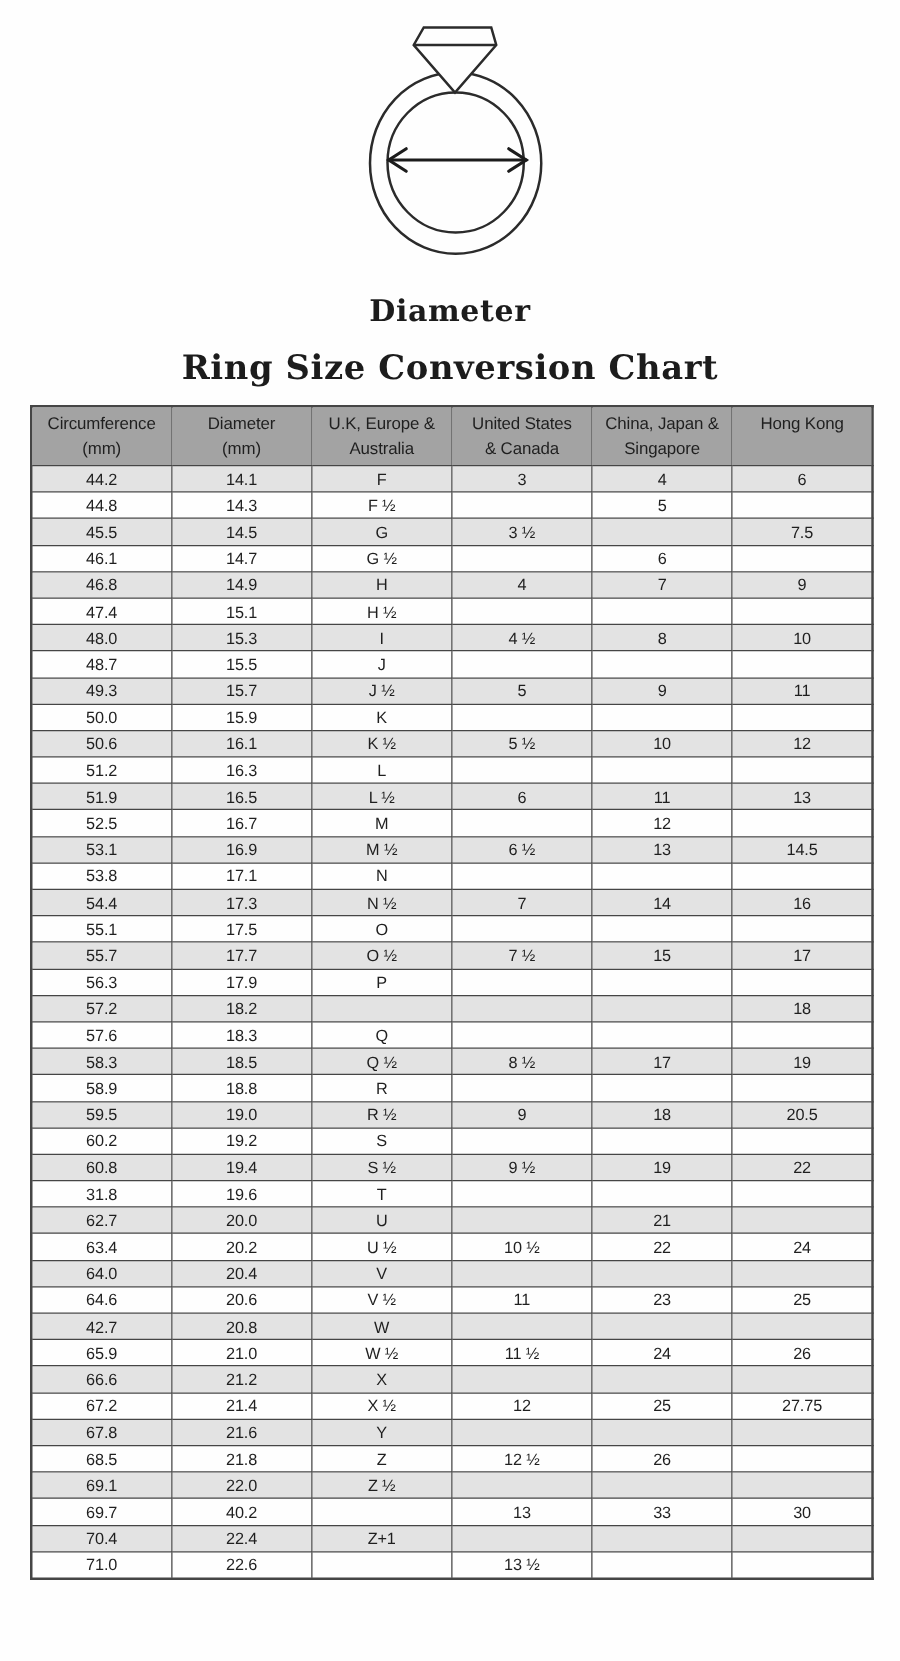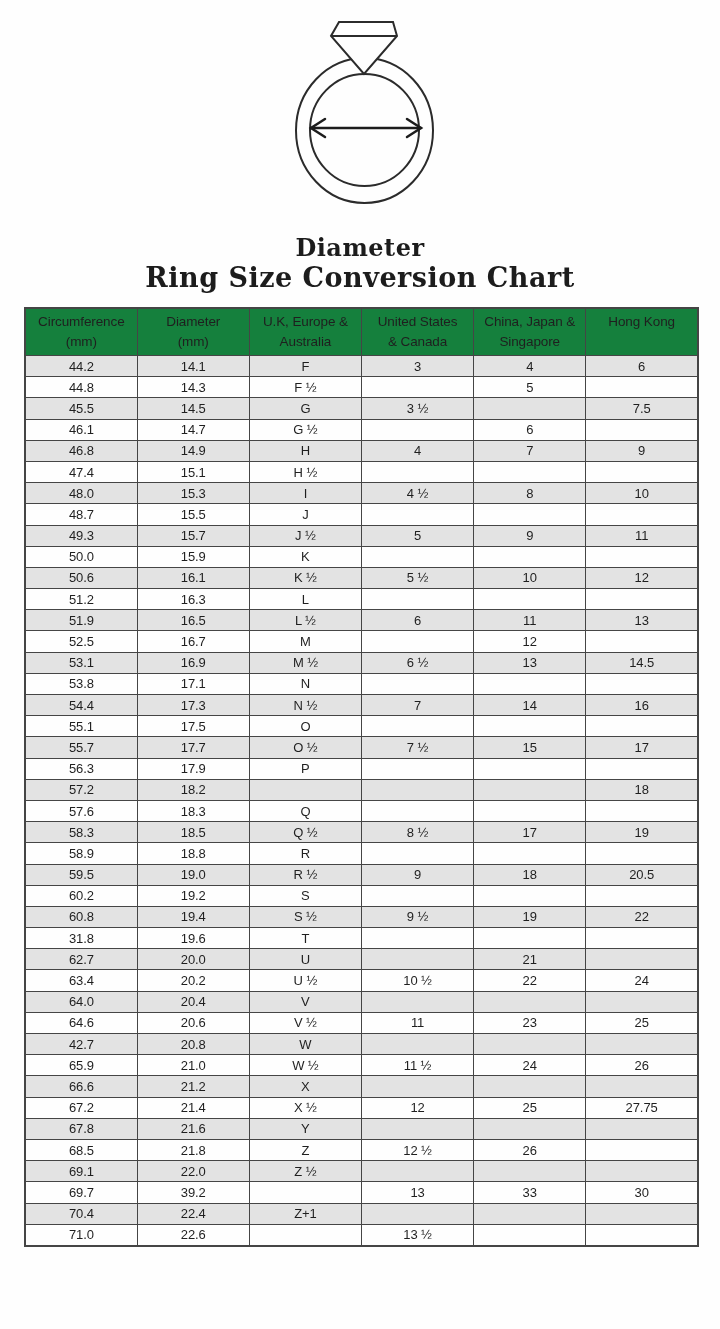--- a/index.html
+++ b/index.html
@@ -28,20 +28,21 @@
   .diameter-label {
     margin-top: 20px;
     text-align: center;
     font-family: "DejaVu Serif", "Liberation Serif", serif;
     font-weight: bold;
     font-size: 24px;
     letter-spacing: 0.5px;
     color: #1c1c1c;
   }
   .page-title {
+    margin-top: 16px;
     text-align: center;
     font-family: "DejaVu Serif", "Liberation Serif", serif;
     font-weight: bold;
     font-size: 27px;
     letter-spacing: 0.5px;
     color: #1c1c1c;
   }
   .table-wrap {
     margin: 14px 21px 0 24px;
   }
@@ -58,21 +59,21 @@
     vertical-align: middle;
     padding: 0;
     font-size: 13px;
     font-weight: normal;
     letter-spacing: -0.1px;
     white-space: nowrap;
     overflow: hidden;
   }
   table.conversion thead th {
     height: 46px;
-    background: #15803d;
+    background: #a3a3a3;
     font-size: 13.5px;
     line-height: 1.5;
   }
   table.conversion tbody td {
     height: 20.2px;
   }
   table.conversion tbody tr:nth-child(odd) td {
     background: var(--shade);
   }
   table.conversion tbody tr:nth-child(even) td {
@@ -445,21 +446,21 @@
         <tr>
           <td>69.1</td>
           <td>22.0</td>
           <td>Z ½</td>
           <td></td>
           <td></td>
           <td></td>
         </tr>
         <tr>
           <td>69.7</td>
-          <td>39.2</td>
+          <td>40.2</td>
           <td></td>
           <td>13</td>
           <td>33</td>
           <td>30</td>
         </tr>
         <tr>
           <td>70.4</td>
           <td>22.4</td>
           <td>Z+1</td>
           <td></td>

